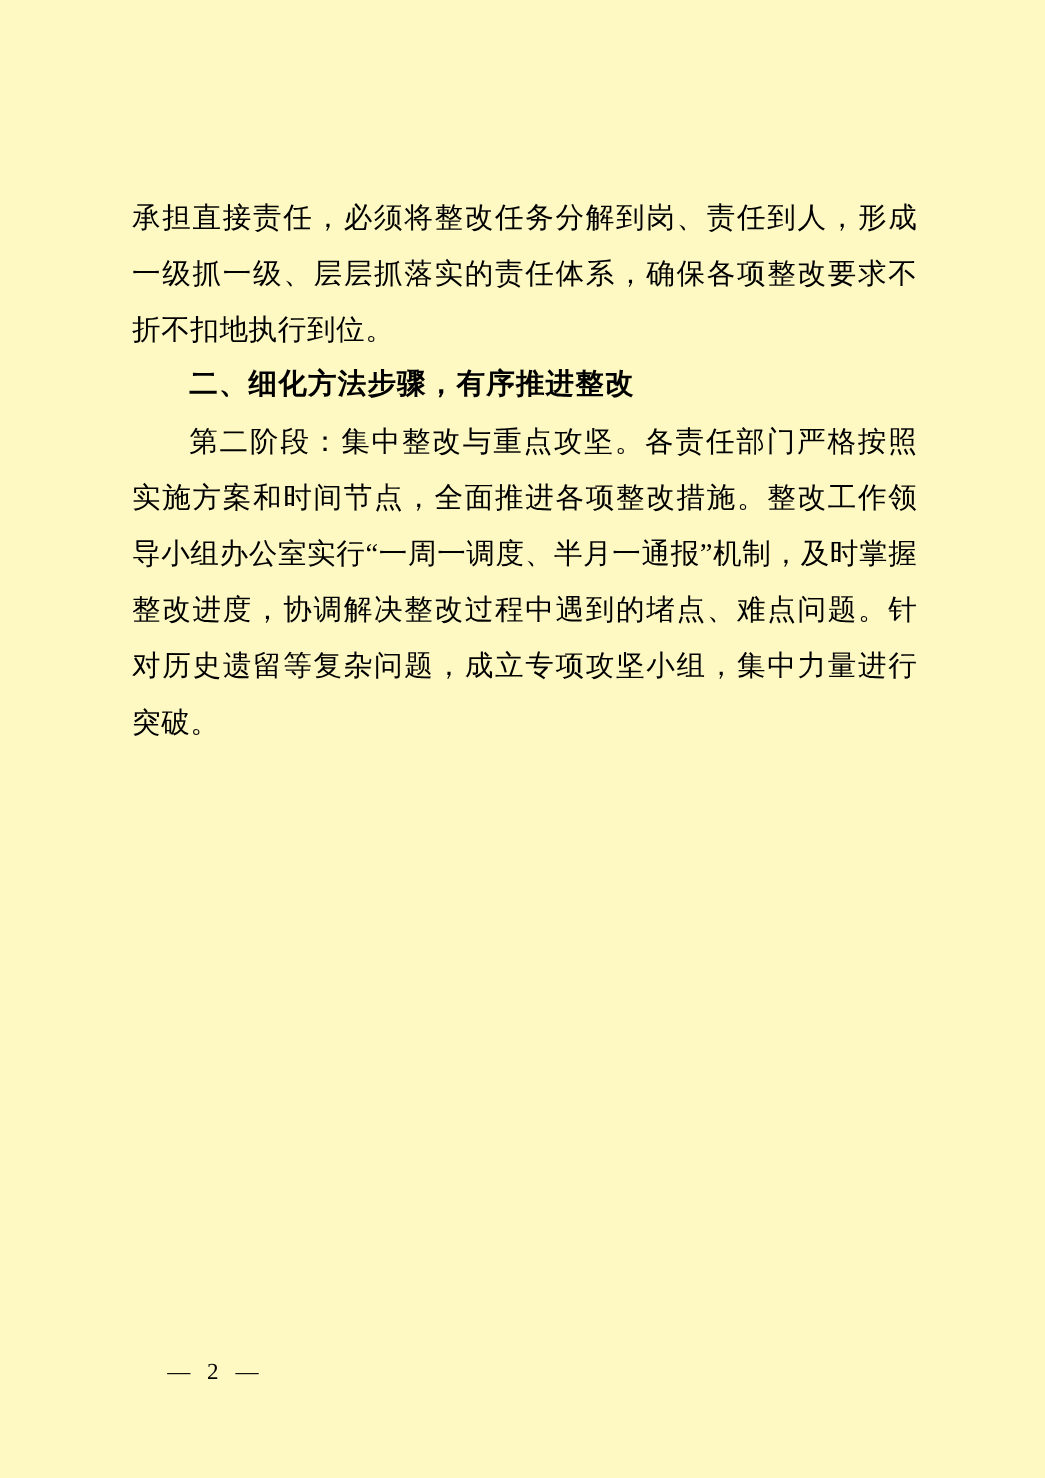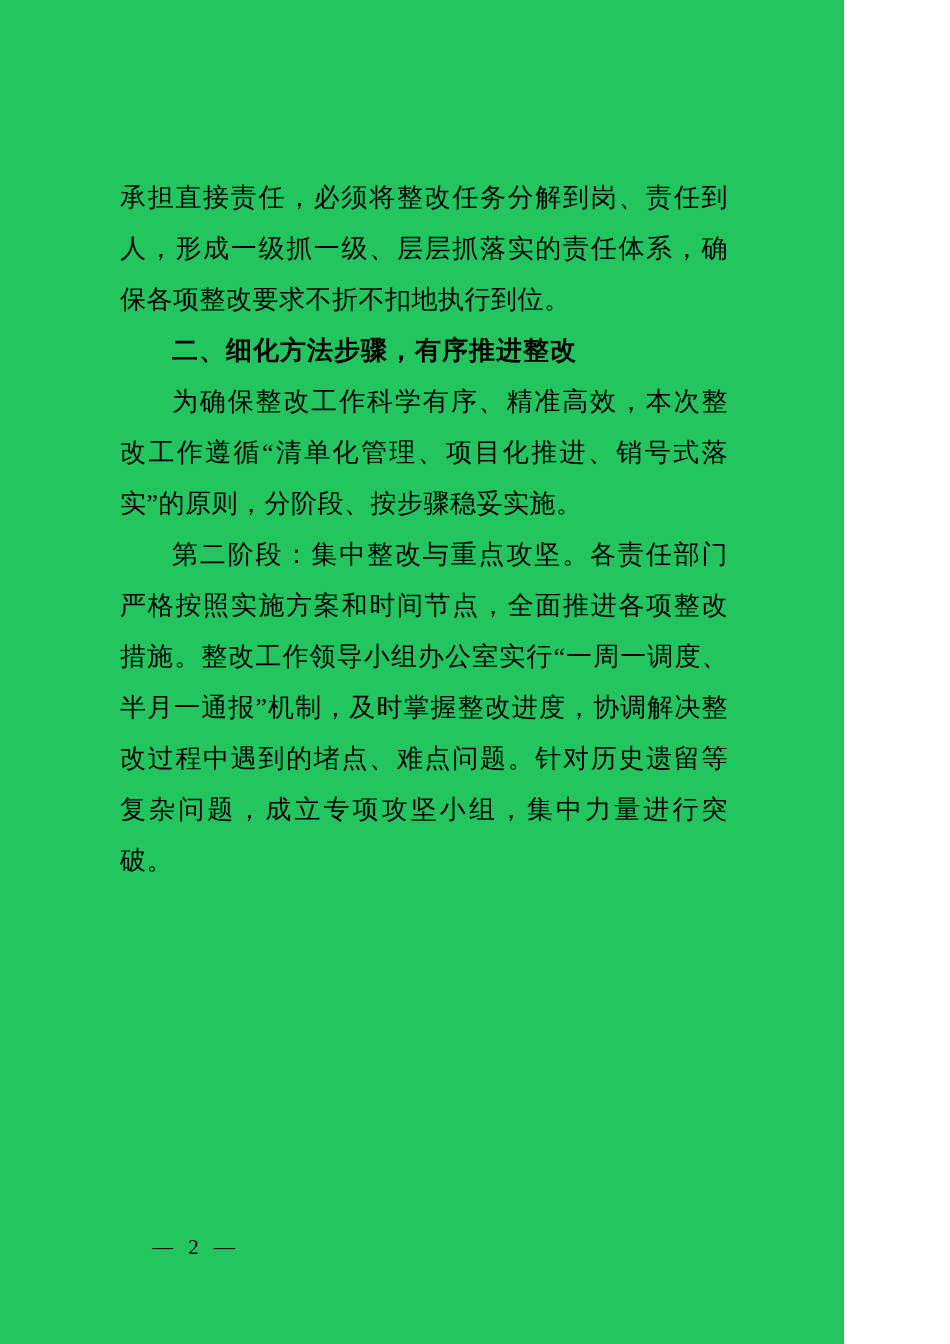--- a/index.html
+++ b/index.html
@@ -2,23 +2,23 @@
 <html><head>
 <meta charset="utf-8">
 <style>
   html, body {
     margin: 0;
     padding: 0;
     background: #ffffff;
   }
   .page {
     position: relative;
-    width: 844px;
+    width: 950px;
     height: 1344px;
-    background: #22c55e;
+    background: #fef9c3;
     overflow: hidden;
     font-family: "Liberation Serif", "DejaVu Serif", serif;
     color: #000000;
   }
   .content {
     position: absolute;
     left: 120px;
     right: 116px;
     top: 172px;
     text-align: justify;
@@ -27,37 +27,36 @@
     margin: 0;
     font-size: 26px;
     line-height: 51px;
     letter-spacing: 0.5px;
   }
   p.para.indent {
     text-indent: 2em;
   }
   p.para.heading {
     font-weight: bold;
-    font-family: Liberation Sans, sans-serif;
+    font-family: Liberation Mono, monospace;
     letter-spacing: 1px;
   }
   .footer {
     position: absolute;
     left: 152px;
     bottom: 84px;
     font-size: 21px;
     letter-spacing: 5px;
     color: #000000;
     font-family: "Liberation Serif", "DejaVu Serif", serif;
   }
 </style>
 </head>
 <body>
 
 <div class="page">
   <div class="content">
       <p class="para">承担直接责任，必须将整改任务分解到岗、责任到人，形成一级抓一级、层层抓落实的责任体系，确保各项整改要求不折不扣地执行到位。</p>
       <p class="para indent heading">二、细化方法步骤，有序推进整改</p>
-      <p class="para indent">为确保整改工作科学有序、精准高效，本次整改工作遵循“清单化管理、项目化推进、销号式落实”的原则，分阶段、按步骤稳妥实施。</p>
       <p class="para indent">第二阶段：集中整改与重点攻坚。各责任部门严格按照实施方案和时间节点，全面推进各项整改措施。整改工作领导小组办公室实行“一周一调度、半月一通报”机制，及时掌握整改进度，协调解决整改过程中遇到的堵点、难点问题。针对历史遗留等复杂问题，成立专项攻坚小组，集中力量进行突破。</p>
     </div>
   <div class="footer">— 2 —</div>
 </div>
 
 </body></html>

